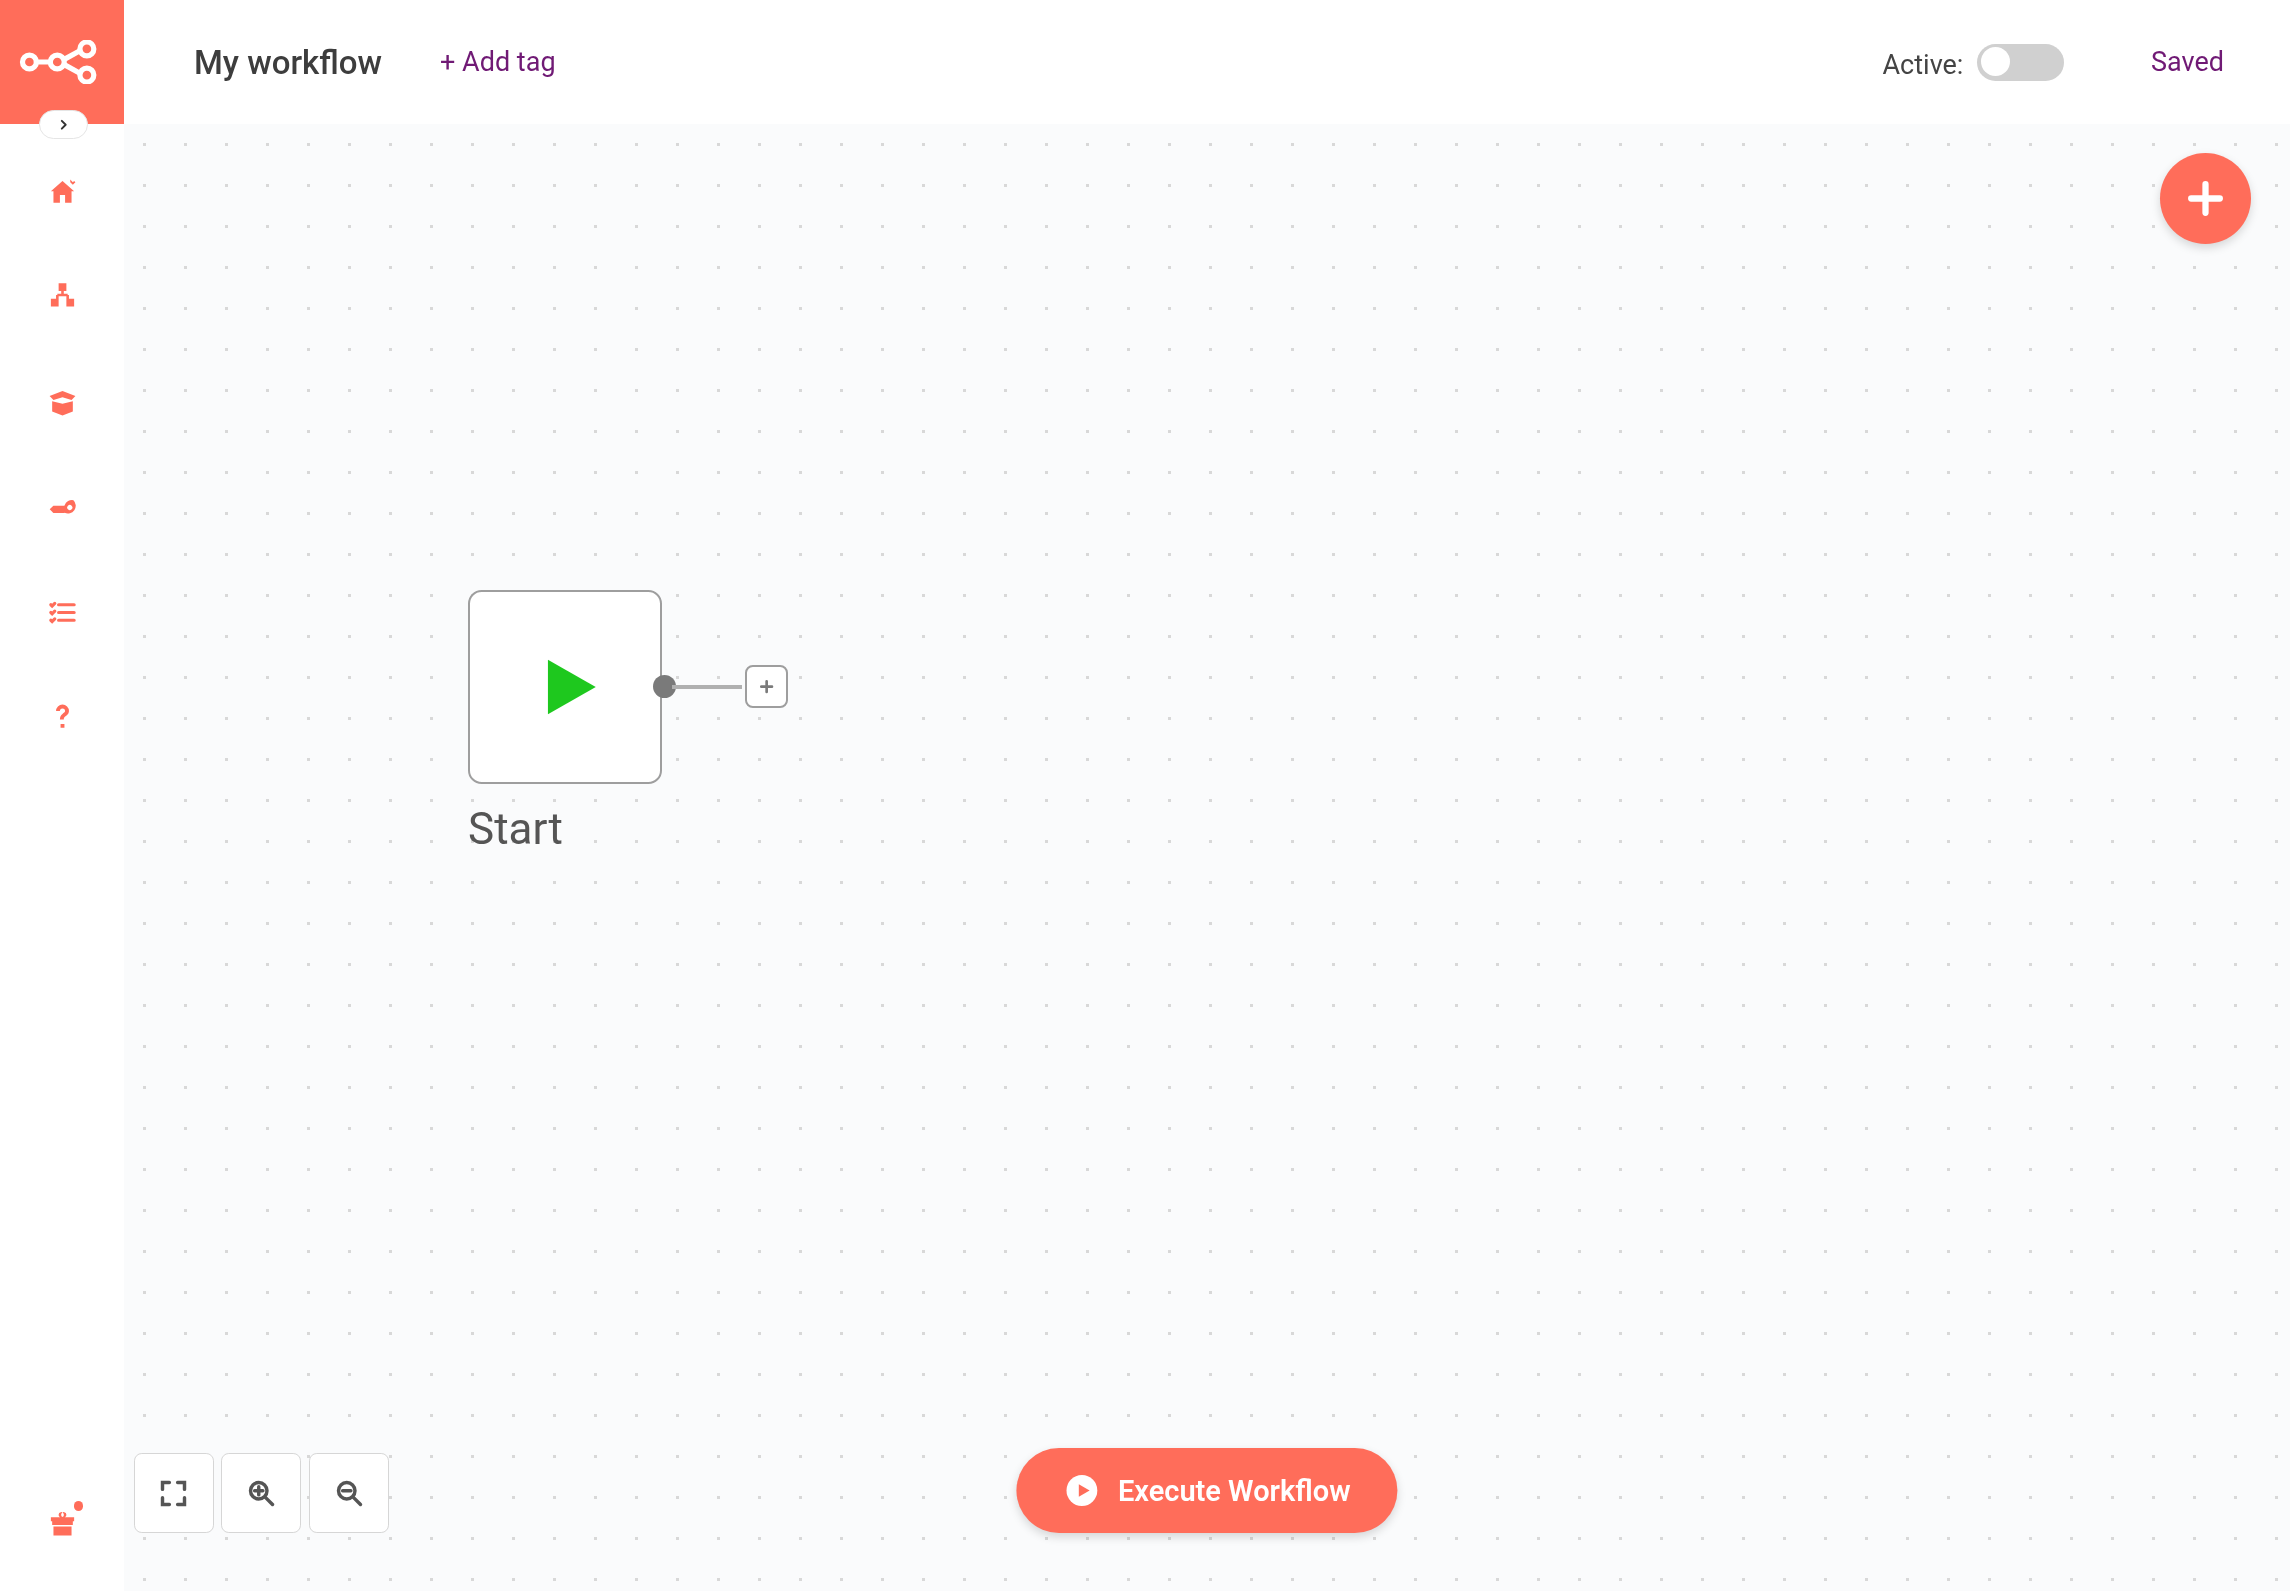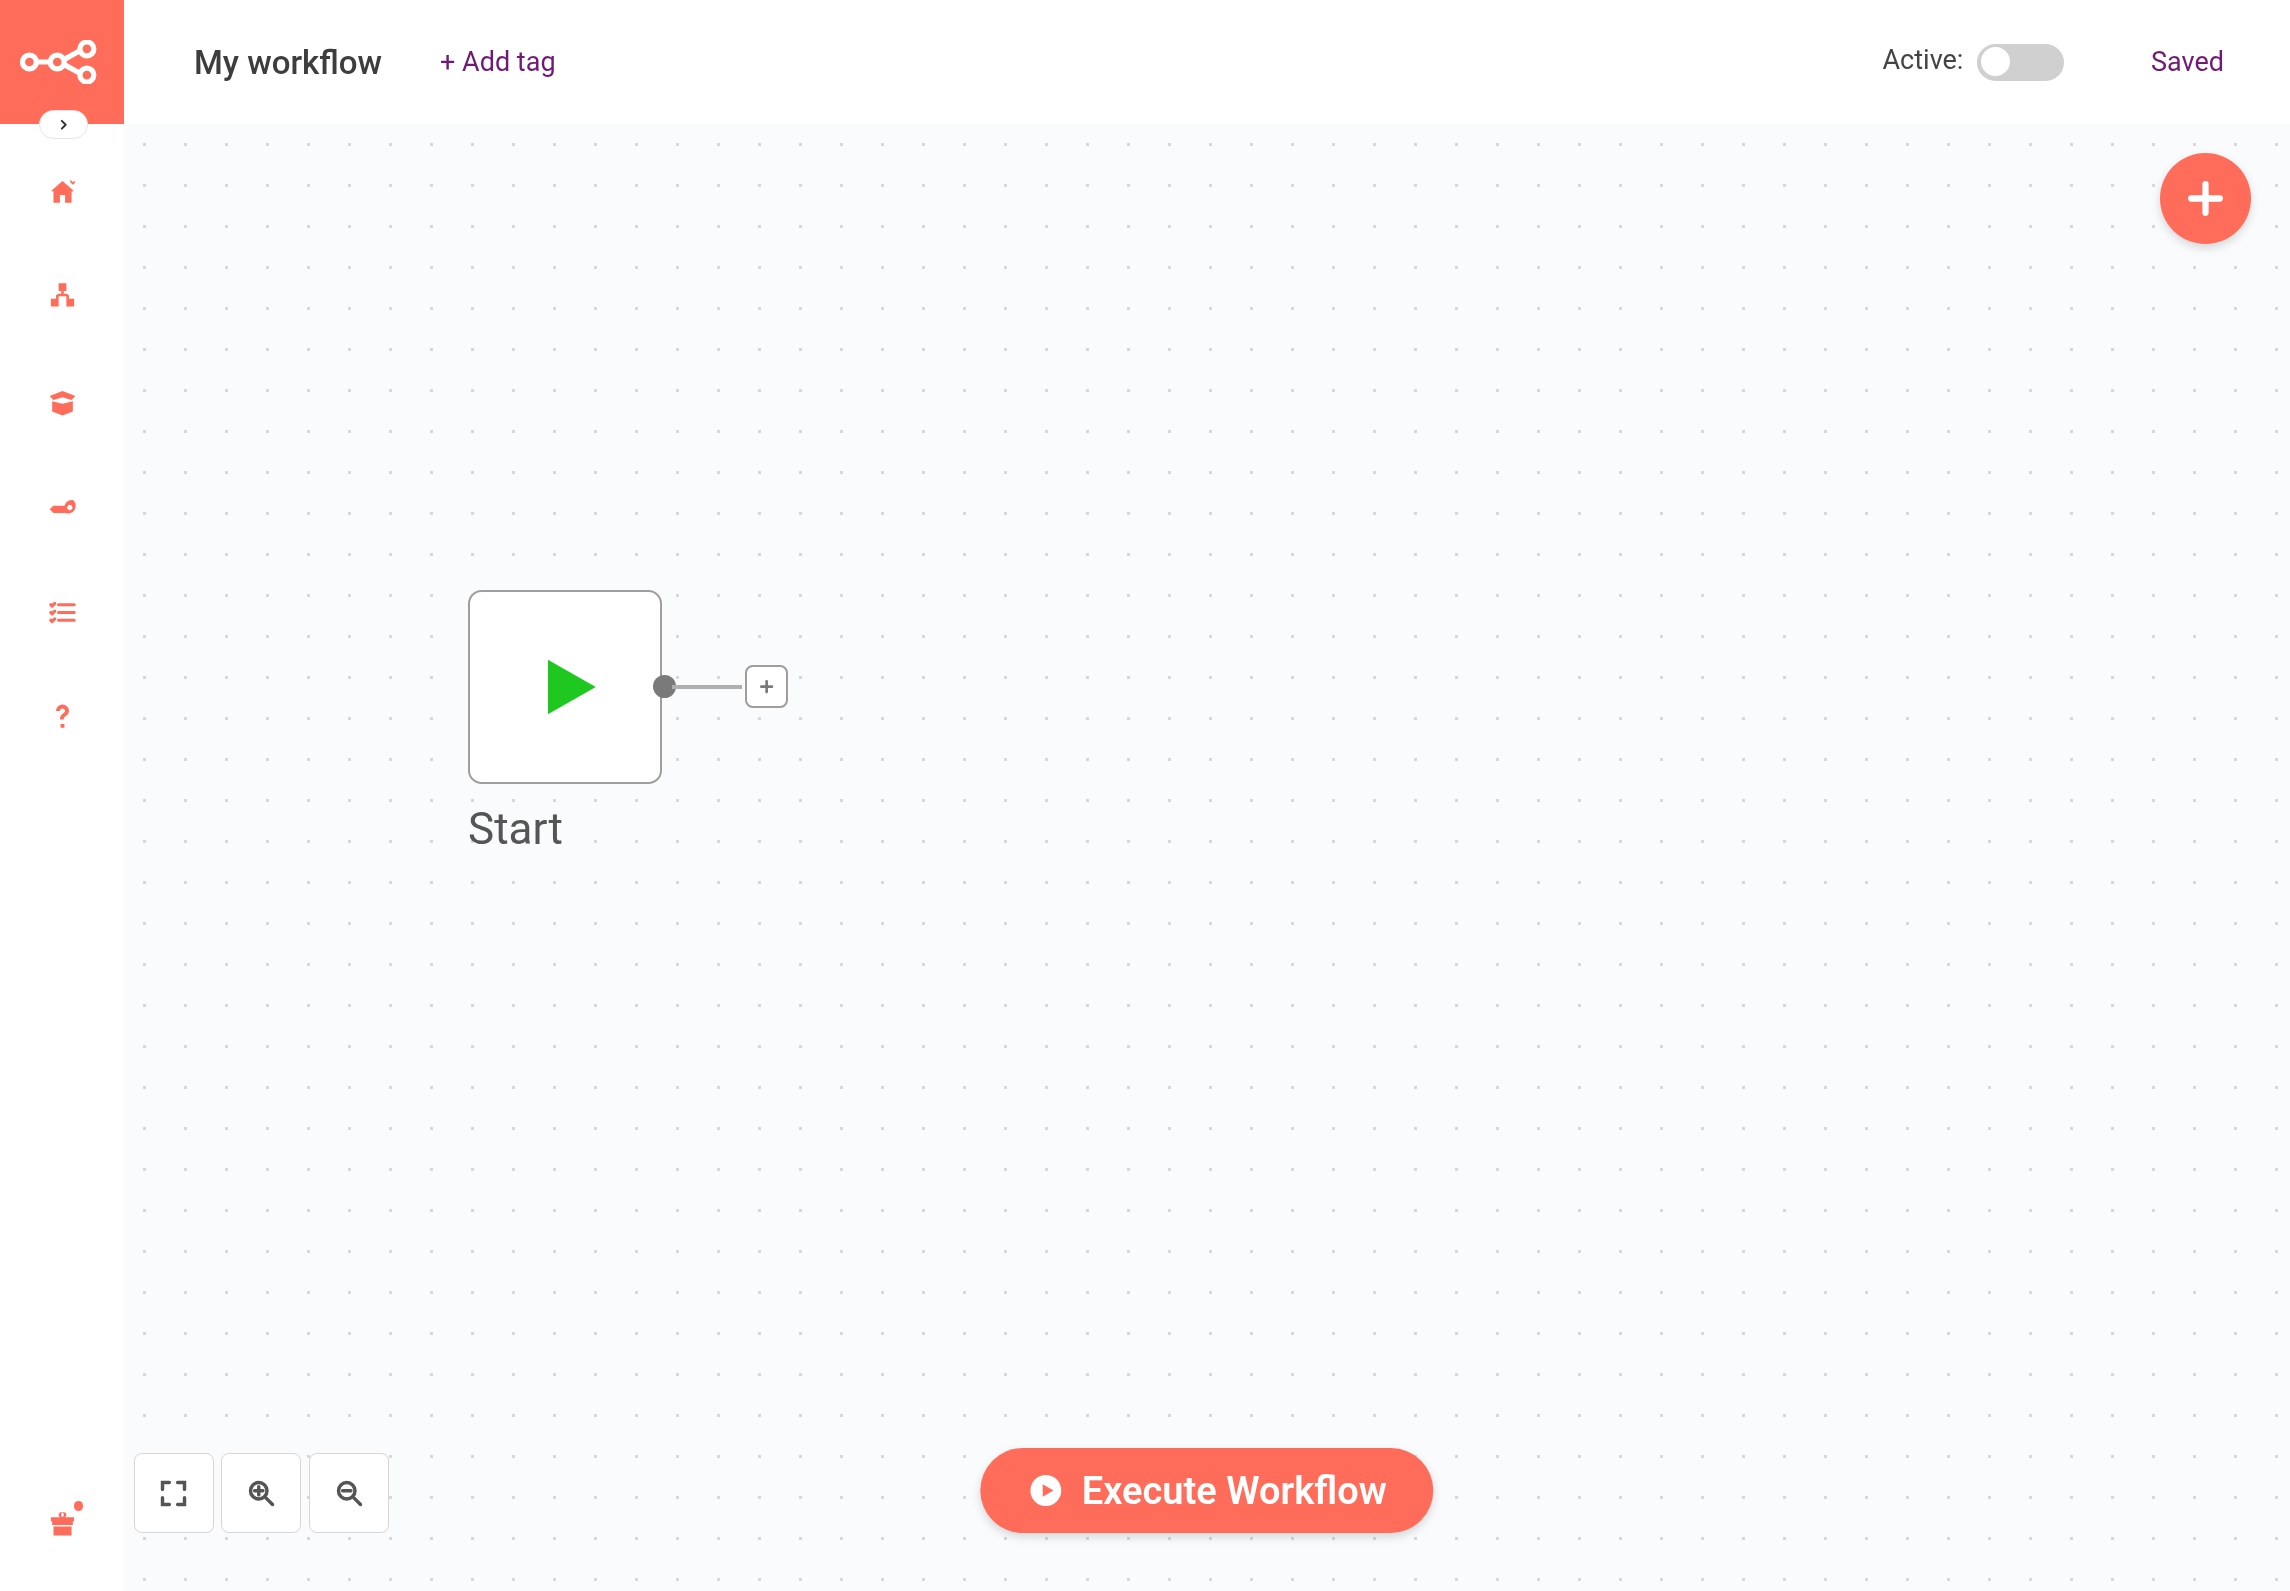--- a/index.html
+++ b/index.html
@@ -28,21 +28,21 @@
   .sidebar-bottom{margin-top:auto;margin-bottom:49px;}
   .sidebar-bottom .nav-item{width:39px;height:39px;display:flex;align-items:center;justify-content:center;cursor:pointer;color:var(--brand);position:relative;}
   .sidebar-bottom .nav-item svg{width:31px;height:31px;}
   .gift-dot{position:absolute;top:-1.9px;right:-1.9px;width:9.7px;height:9.7px;border-radius:50%;background:var(--brand);}
 
   
   .topbar{position:absolute;left:124px;right:0;top:0;height:124px;background:#fff;display:flex;align-items:center;padding:0 66px 0 70px;z-index:40;}
   .wf-name{font-size:33px;font-weight:500;color:#3d3d3d;margin-right:58px;}
   .add-tag{font-size:27px;color:#701a75;cursor:pointer;}
   .topbar-right{margin-left:auto;display:flex;align-items:center;gap:87px;}
-  .active-wrap{display:flex;align-items:flex-start;gap:13.6px;font-size:27px;color:#444;}
+  .active-wrap{display:flex;align-items:flex-end;gap:13.6px;font-size:27px;color:#444;}
   .switch{width:87px;height:37px;border-radius:18.4px;background:#d0d0d0;position:relative;cursor:pointer;}
   .switch .knob{position:absolute;left:3.9px;top:3.9px;width:29px;height:29px;border-radius:14.6px;background:#fff;}
   .saved{font-size:27px;color:#701a75;}
 
   
   .canvas{position:absolute;left:124px;right:0;top:124px;bottom:0;background:var(--canvas);
     background-image:radial-gradient(var(--dot) 1.9px, transparent 1.9px);
     background-size:41px 41px;background-position:0 0;}
 
   .fab-add{position:absolute;right:39px;top:29px;width:91px;height:91px;border-radius:50%;background:var(--brand);display:flex;align-items:center;justify-content:center;cursor:pointer;box-shadow:0 3.9px 9.7px rgba(0,0,0,.15);}
@@ -58,21 +58,21 @@
   .node-add svg{width:21.3px;height:21.3px;color:#7a7a7a;}
 
   
   .zoom-ctrls{position:absolute;left:9.7px;bottom:58px;display:flex;gap:7.8px;}
   .zoom-ctrls .zbtn{width:80px;height:80px;border:1.9px solid #d6d6d6;border-radius:7.8px;background:#fff;display:flex;align-items:center;justify-content:center;cursor:pointer;}
   .zoom-ctrls .zbtn svg{width:33px;height:33px;color:#555;}
 
   
   .exec-btn{position:absolute;left:50%;transform:translateX(-50%);bottom:58px;height:85px;padding:0 47px;border-radius:43px;background:var(--brand);display:flex;align-items:center;gap:17.5px;cursor:pointer;box-shadow:0 3.9px 9.7px rgba(0,0,0,.15);}
   .exec-btn svg{width:37px;height:37px;color:#fff;}
-  .exec-btn span{font-size:38px;font-weight:600;color:#fff;}
+  .exec-btn span{font-size:29px;font-weight:600;color:#fff;}
 </style>
 </head>
 <body>
 
 <div class="sidebar">
   <div class="logo-block">
     <svg viewBox="0 0 100 50">
       <g fill="none" stroke="#fff" stroke-width="6" stroke-linecap="round">
         <circle cx="12" cy="25" r="8"></circle>
           <circle cx="44" cy="25" r="8"></circle>

